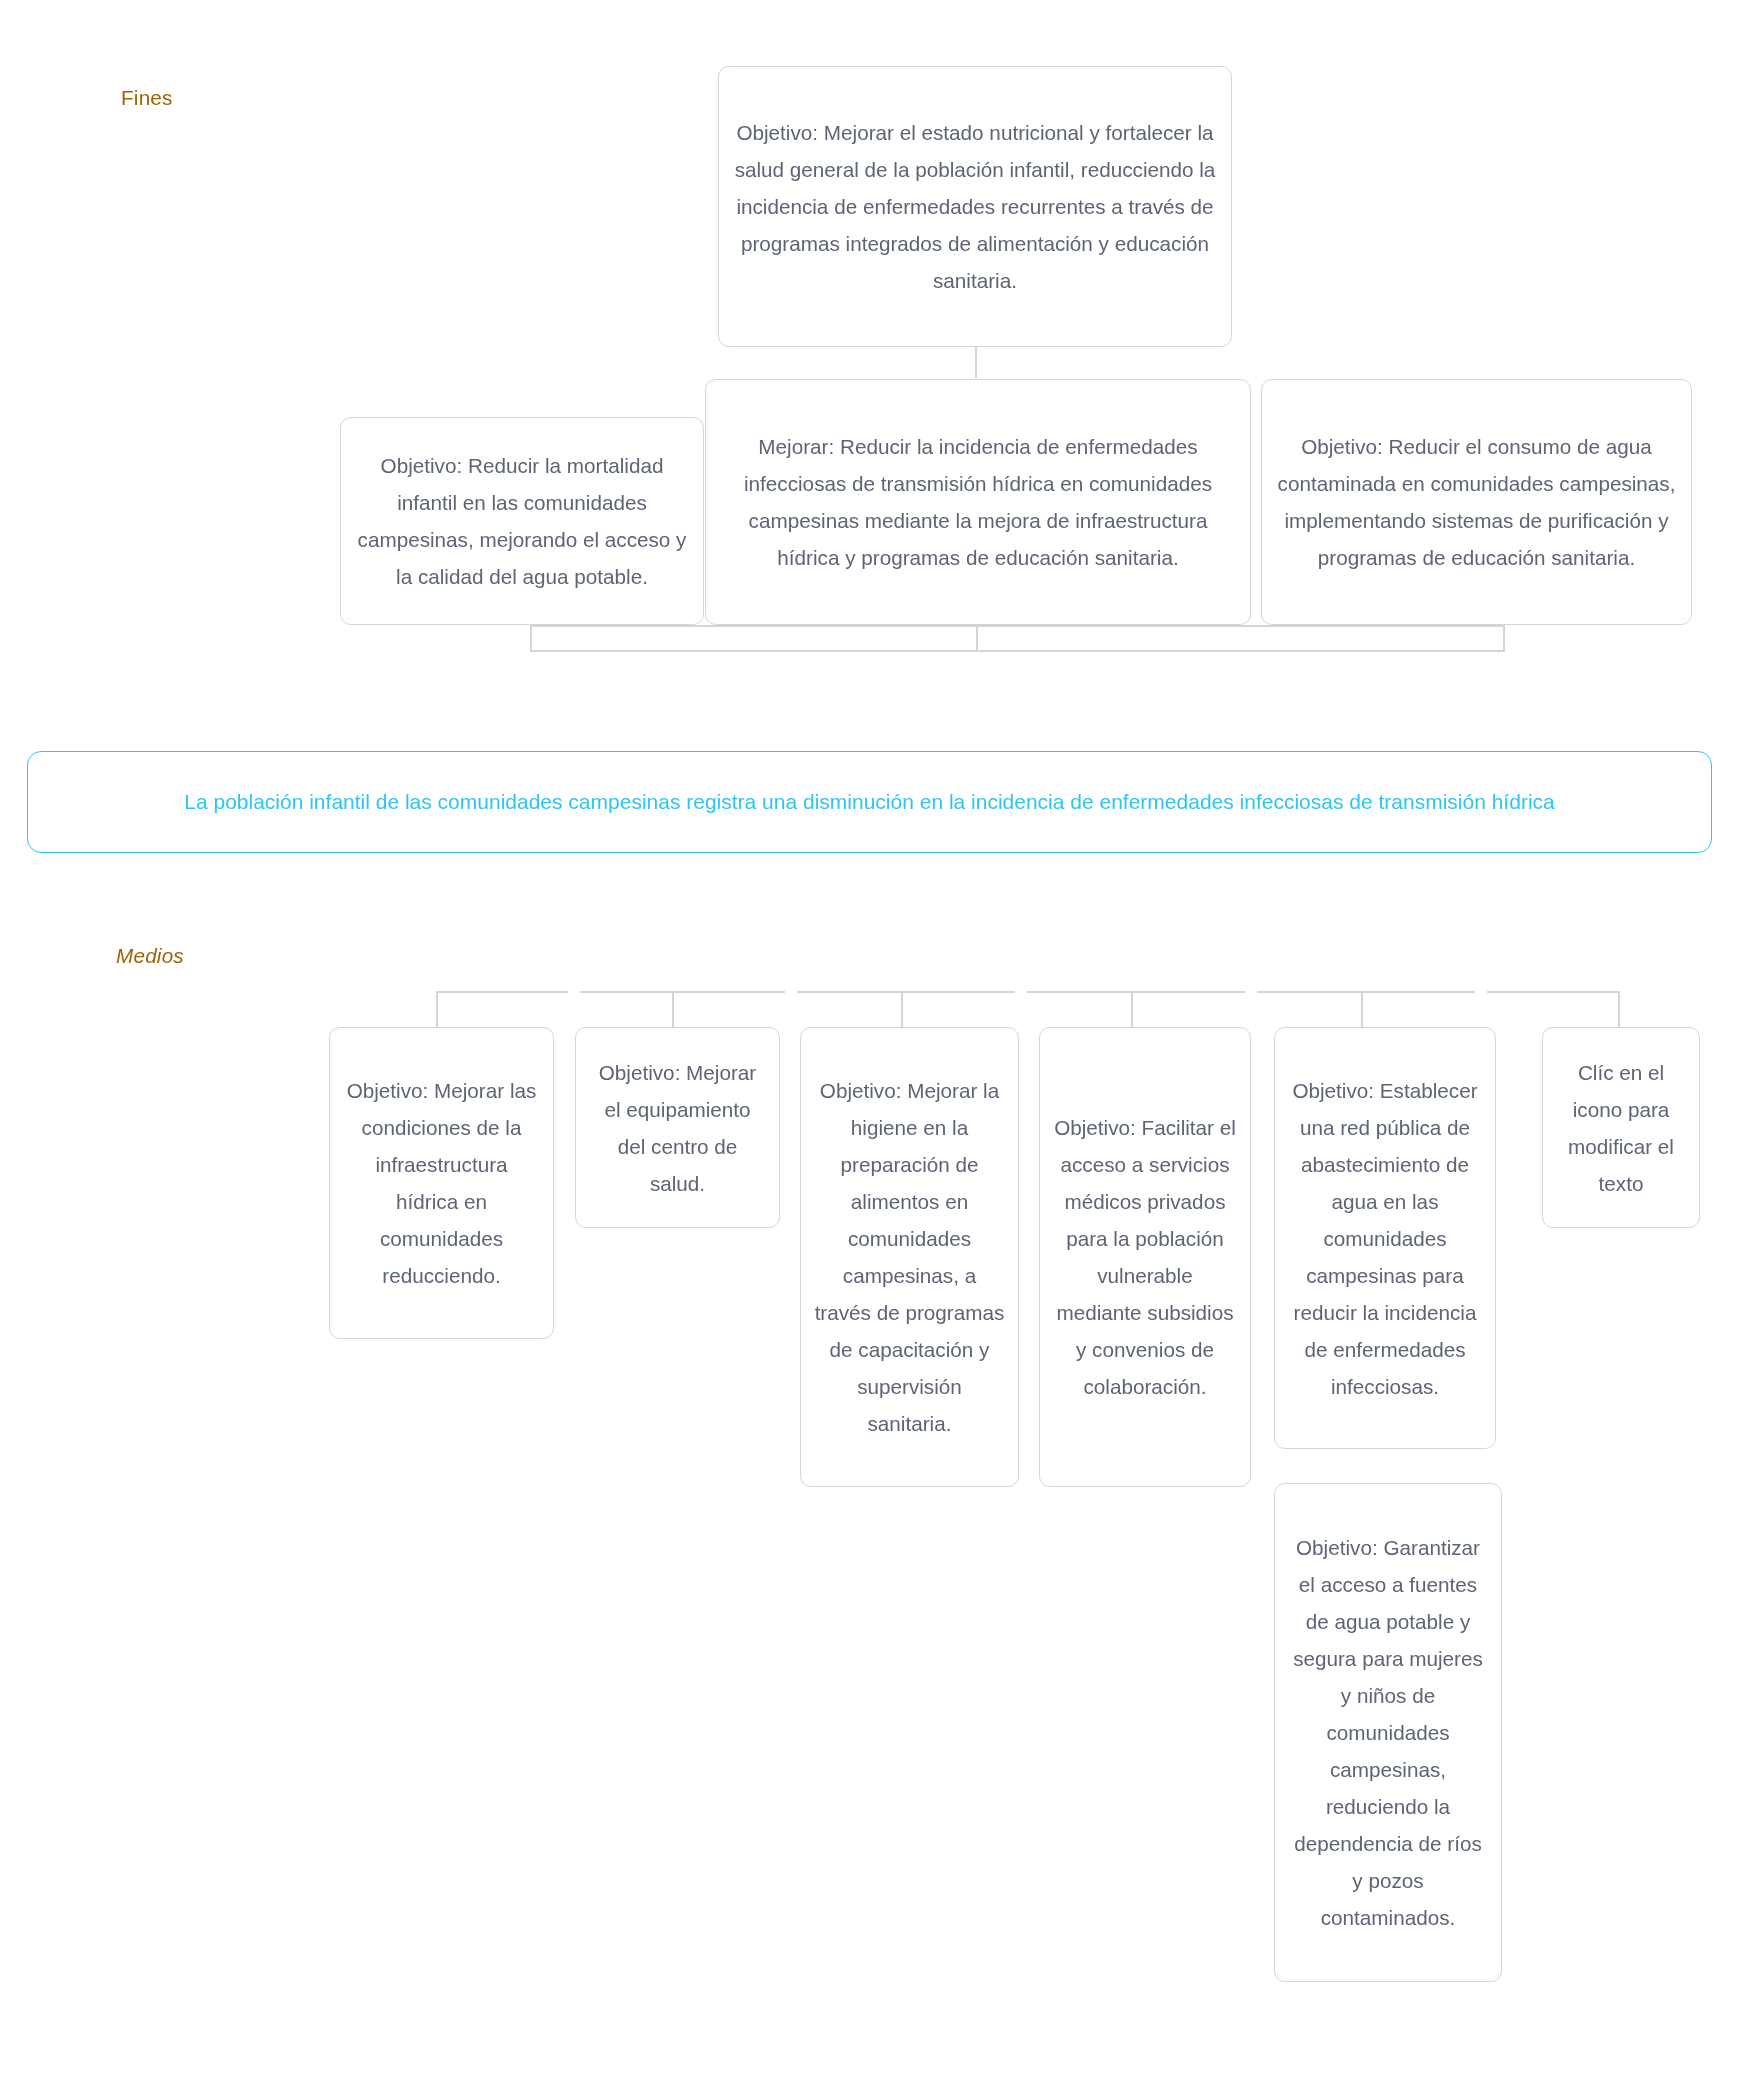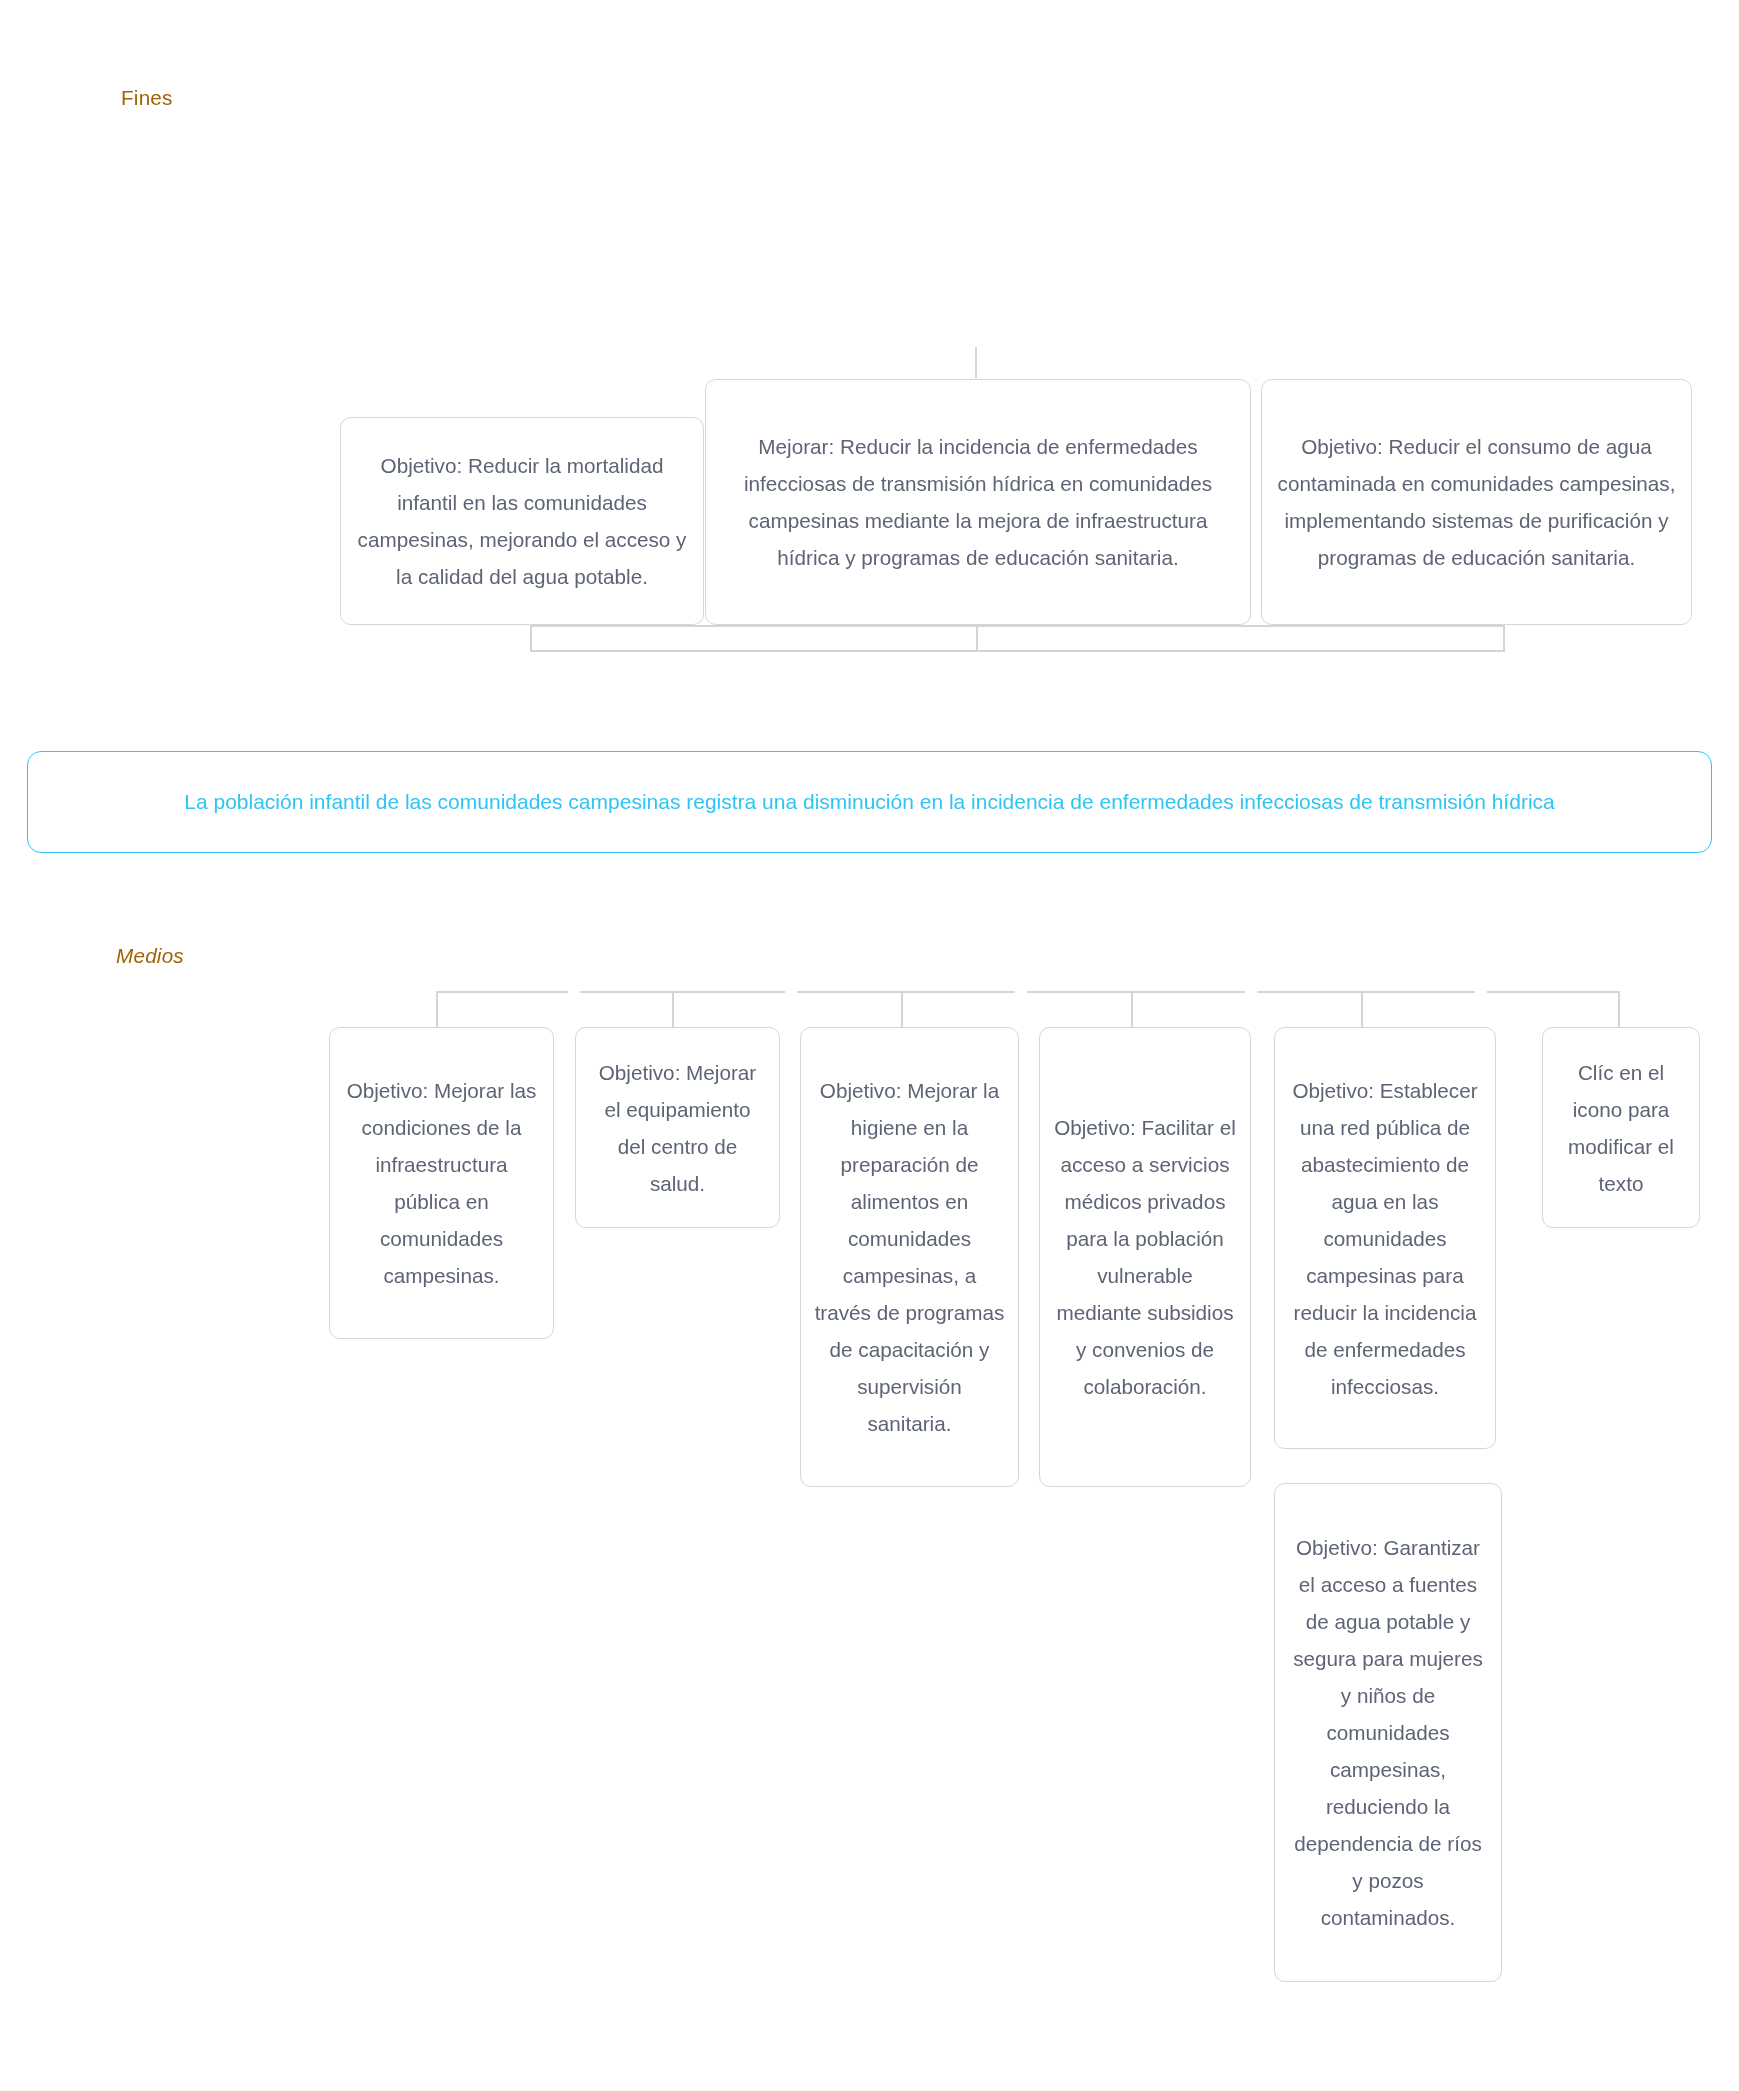--- a/index.html
+++ b/index.html
@@ -84,20 +84,23 @@
 </style>
 </head>
 <body>
 
 <div class="canvas">
 
   <div class="section-label" id="label-fines">Fines</div>
 
   <div class="section-label" id="label-medios">Medios</div>
 
+  <div class="node" id="fines-top" style="left:718px; top:66px; width:514px; height:281px;">
+    <span class="node-text">Objetivo: Mejorar el estado nutricional y fortalecer la salud general de la población infantil, reducciendo la incidencia de enfermedades recurrentes a través de programas integrados de alimentación y educación sanitaria.</span>
+  </div>
 
   <div class="node" id="fines-row-0" style="left:340px; top:417px; width:364px; height:208px;">
     <span class="node-text">Objetivo: Reducir la mortalidad infantil en las comunidades campesinas, mejorando el acceso y la calidad del agua potable.</span>
   </div>
 
   <div class="node" id="fines-row-1" style="left:705px; top:379px; width:546px; height:246px;">
     <span class="node-text">Mejorar: Reducir la incidencia de enfermedades infecciosas de transmisión hídrica en comunidades campesinas mediante la mejora de infraestructura hídrica y programas de educación sanitaria.</span>
   </div>
 
   <div class="node" id="fines-row-2" style="left:1261px; top:379px; width:431px; height:246px;">
@@ -128,21 +131,21 @@
   <div class="conn conn-v" style="left:1361px; top:991px; height:44px;"></div>
   <div class="conn conn-v" style="left:1618px; top:991px; height:44px;"></div>
 
   <div class="conn" style="left:568px; top:990px; width:11.6px; height:3.3px; background:#ffffff;"></div>
   <div class="conn" style="left:785px; top:990px; width:11.6px; height:3.3px; background:#ffffff;"></div>
   <div class="conn" style="left:1015px; top:990px; width:11.6px; height:3.3px; background:#ffffff;"></div>
   <div class="conn" style="left:1245px; top:990px; width:11.6px; height:3.3px; background:#ffffff;"></div>
   <div class="conn" style="left:1475px; top:990px; width:11.6px; height:3.3px; background:#ffffff;"></div>
 
   <div class="node" id="medios-0" style="left:329px; top:1027px; width:225px; height:312px;">
-    <span class="node-text">Objetivo: Mejorar las condiciones de la infraestructura pública en comunidades campesinas.</span>
+    <span class="node-text">Objetivo: Mejorar las condiciones de la infraestructura hídrica en comunidades reducciendo.</span>
   </div>
 
   <div class="node" id="medios-2" style="left:800px; top:1027px; width:219px; height:460px;">
     <span class="node-text">Objetivo: Mejorar la higiene en la preparación de alimentos en comunidades campesinas, a través de programas de capacitación y supervisión sanitaria.</span>
   </div>
 
   <div class="node" id="medios-1" style="left:575px; top:1027px; width:205px; height:201px;">
     <span class="node-text">Objetivo: Mejorar el equipamiento del centro de salud.</span>
   </div>
 

